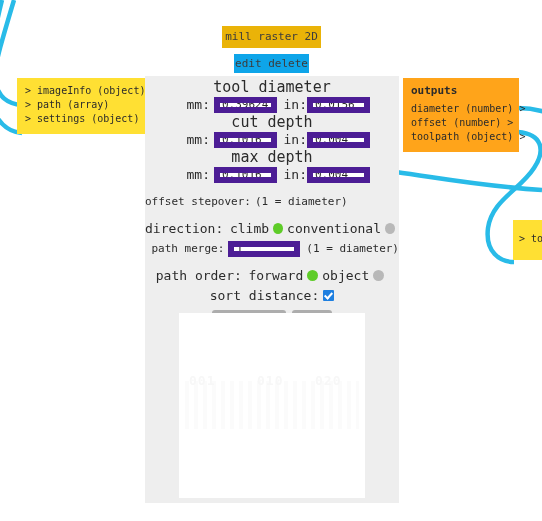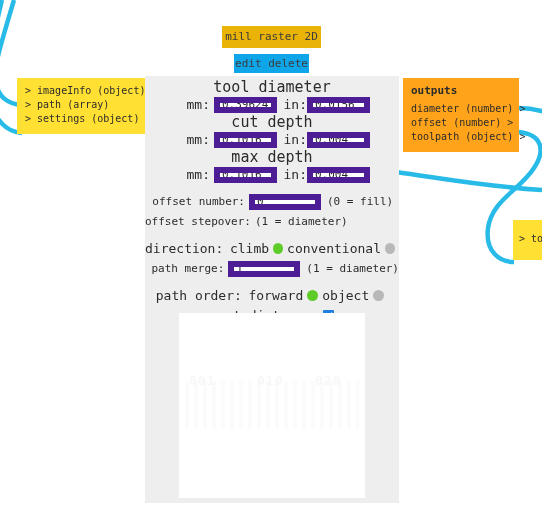--- a/index.html
+++ b/index.html
@@ -343,25 +343,20 @@
   <div class="section-label">max depth</div>
   <div class="row center">
     <span class="lbl unit-lbl">mm:</span>
     <input class="txt w-num" type="text" value="0.1016" style="">
     <span class="lbl unit-lbl2">in:</span>
     <input class="txt w-num" type="text" value="0.004" style="">
   </div>
 
   <div class="gap"></div>
 
-  <div class="row">
-    <span class="lbl lbl-right">offset number:</span>
-    <input class="txt w-wide" type="text" value="0" style="">
-    <span class="hint">(0 = fill)</span>
-  </div>
 
   <div class="row">
     <span class="lbl lbl-right">offset stepover:</span>
     <span class="hint">(1 = diameter)</span>
   </div>
 
   <div class="gap"></div>
 
   <div class="row center">
     <span class="lbl">direction:</span>&nbsp;<span class="lbl">climb</span><span class="radio on"></span><span class="lbl">conventional</span><span class="radio off"></span>

